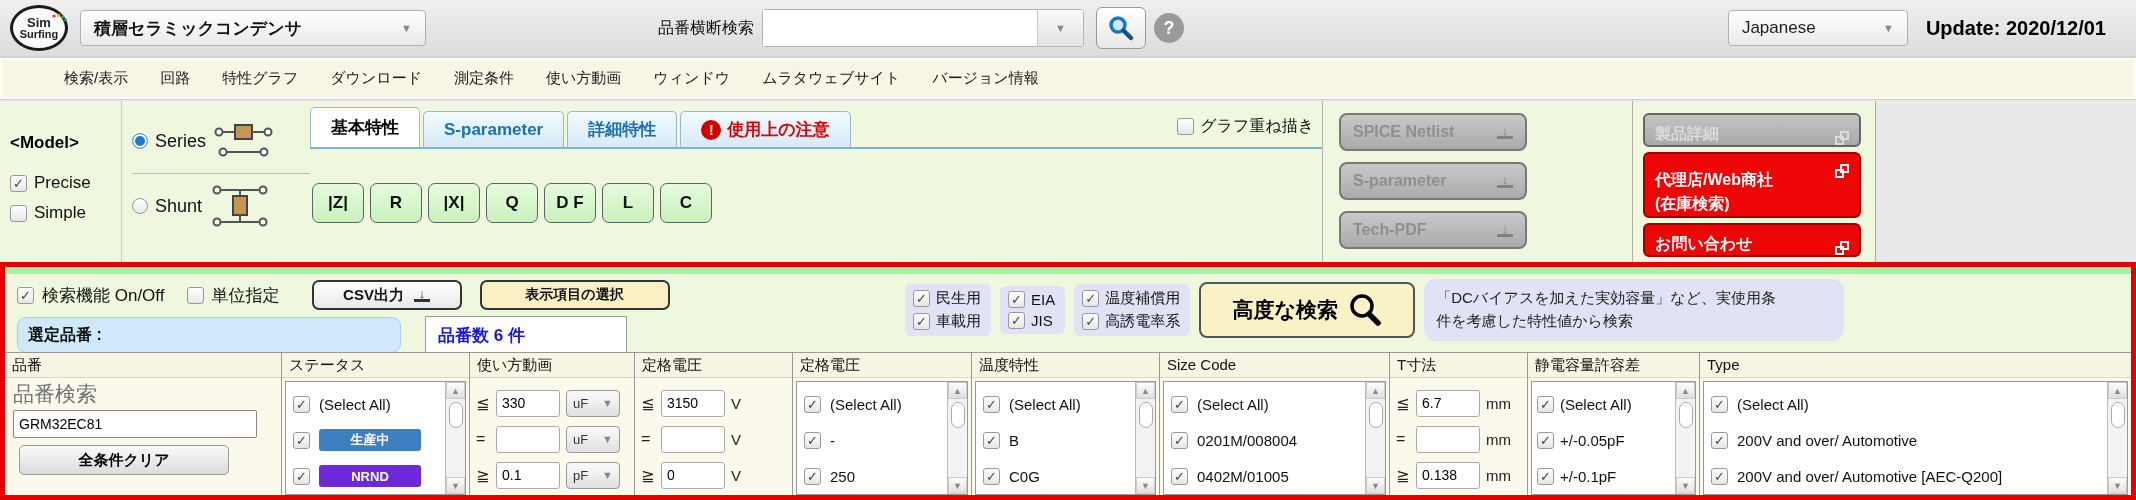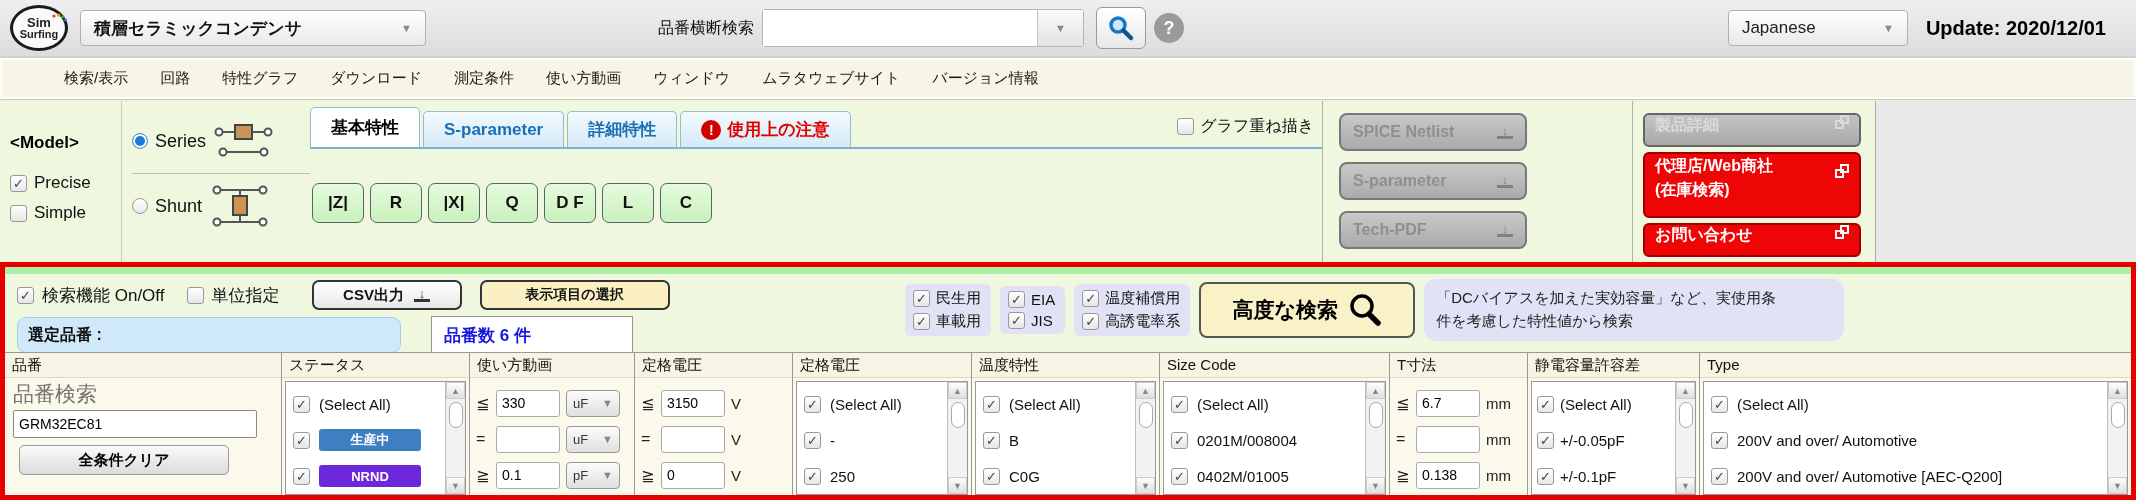--- a/index.html
+++ b/index.html
@@ -47,40 +47,40 @@
   .tab.caution { color:#e00000; }
   .excl { width:20px; height:20px; border-radius:50%; background:#d40000; color:#fff; font-size:14px; font-weight:bold; display:flex; align-items:center; justify-content:center; }
   .overlay-area { margin-left:auto; display:flex; align-items:center; gap:6px; font-size:16px; color:#111; padding:0 8px 10px 0; }
   .params-row { display:flex; margin:34px 0 0 2px; }
   .pbtn { width:52px; height:40px; background:linear-gradient(#e6fbdc,#c9f1bd); border:1.5px solid #566; border-radius:7px; font-weight:bold; font-size:17px; color:#111; display:flex; align-items:center; justify-content:center; margin-right:6px; }
 
   .dl-col { width:310px; flex:none; border-left:1px solid #b4b4a4; padding:12px 0 0 16px; display:flex; flex-direction:column; gap:11px; }
   .dlbtn { width:188px; height:38px; background:linear-gradient(#c9c9c9,#aaaaaa); border:2px solid #787878; border-radius:8px; color:#8f8f8f; font-weight:bold; font-size:16px; display:flex; align-items:center; justify-content:space-between; padding:0 12px; }
   .dlicon { width:16px; height:14px; border-bottom:3px solid #808080; color:#808080; font-size:13px; font-weight:bold; text-align:center; line-height:11px; }
   .links-col { width:243px; flex:none; border-left:1px solid #b4b4a4; padding:12px 0 0 10px; display:flex; flex-direction:column; gap:5px; }
-  .linkbtn { width:218px; border-radius:6px; display:flex; align-items:flex-start; justify-content:space-between; padding:0 10px; font-weight:bold; font-size:16px; }
+  .linkbtn { width:218px; border-radius:6px; display:flex; align-items:flex-end; justify-content:space-between; padding:0 10px; font-weight:bold; font-size:16px; }
   .linkbtn.gray { background:linear-gradient(#c4c4c4,#a9a9a9); border:2px solid #666; color:#dadada; height:34px; }
   .linkbtn.red { background:#ee0505; border:2px solid #a00000; color:#fff; }
   .linkbtn .two { display:flex; flex-direction:column; line-height:1.5; }
   .extlink { width:14px; height:14px; position:relative; flex:none; }
   .extlink i { position:absolute; width:9px; height:9px; border:2px solid currentColor; display:block; }
   .extlink i.b { left:0; bottom:0; } .extlink i.t { right:0; top:0; background:inherit; }
   .gray-fill { flex:1; background:#e9e9e9; border-left:1px solid #aaa; }
 
   
   .search-section { height:238px; border:5px solid #e80000; background:#eff7df; display:flex; flex-direction:column; }
   .green-strip { height:7px; background:#a9efa4; flex:none; }
   .controls-area { height:78px; display:flex; align-items:flex-start; padding:5px 0 0 12px; flex:none; }
   .left-block { width:740px; flex:none; }
   .row1 { display:flex; align-items:center; height:32px; font-size:17px; color:#111; gap:8px; }
   .btn-csv { margin-left:24px; width:150px; height:30px; border:2px solid #333; border-radius:7px; background:linear-gradient(#ffffff,#e8e8e8); font-weight:bold; font-size:15px; display:flex; align-items:center; justify-content:center; gap:10px; }
   .btn-display { margin-left:10px; width:190px; height:30px; border:2px solid #333; border-radius:7px; background:#faf0c4; font-weight:bold; font-size:14px; display:flex; align-items:center; justify-content:center; }
   .row2 { display:flex; align-items:center; margin-top:5px; }
   .selpart { width:384px; height:36px; background:#cfe9fa; border:1px solid #a8cfe8; border-radius:9px; font-weight:bold; font-size:16px; color:#111; display:flex; align-items:center; padding-left:10px; }
-  .partcount { margin-left:30px; width:202px; height:38px; background:#fff; border:1px solid #999; color:#1818e0; font-weight:bold; font-size:17px; display:flex; align-items:center; padding-left:12px; }
+  .partcount { margin-left:24px; width:202px; height:38px; background:#fff; border:1px solid #999; color:#1818e0; font-weight:bold; font-size:17px; display:flex; align-items:center; padding-left:12px; }
   .right-block { display:flex; align-items:center; gap:9px; margin-left:148px; }
   .cat-group { background:#e2e2f6; border-radius:6px; padding:5px 10px 5px 8px; display:flex; flex-direction:column; gap:4px; }
   .catrow { display:flex; align-items:center; gap:6px; font-size:15px; color:#111; }
   .btn-adv { width:216px; height:56px; background:#f8f2c6; border:2px solid #555; border-radius:8px; display:flex; align-items:center; justify-content:center; gap:10px; font-weight:bold; font-size:21px; color:#000; }
   .desc-box { width:420px; height:62px; background:#e2e2f6; border-radius:12px; padding:8px 12px; font-size:15px; color:#222; line-height:1.5; }
 
   
   .filters { flex:1; display:flex; border-top:1px solid #999; overflow:hidden; }
   .fcol { display:flex; flex-direction:column; border-right:1px solid #999; flex:none; }
   .fhead { height:25px; background:#f6f4e2; font-size:15px; color:#111; padding:3px 4px 0 7px; border-bottom:1px solid #ddd9bf; white-space:nowrap; overflow:hidden; }

